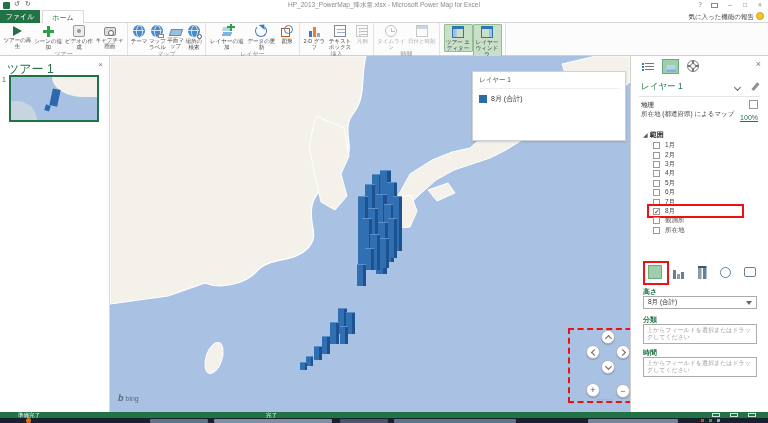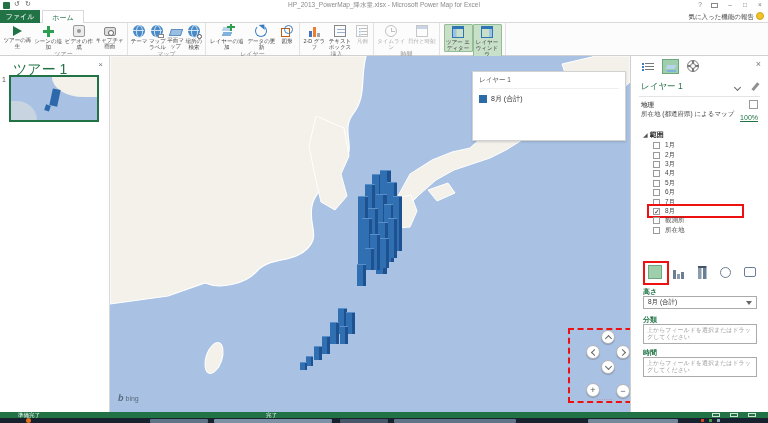--- a/index.html
+++ b/index.html
@@ -48,21 +48,21 @@
 .ic-shapes:after{content:"";position:absolute;right:0;top:0;width:7px;height:7px;border:1.3px solid #3a7ec2;border-radius:50%}
 .ic-chart{background:linear-gradient(#4472c4,#4472c4) 1px 100%/3px 6px no-repeat,linear-gradient(#ed7d31,#ed7d31) 5px 100%/3px 10px no-repeat,linear-gradient(#a5a5a5,#a5a5a5) 9px 100%/3px 4px no-repeat;background-position:1px bottom,5px bottom,9px bottom}
 .ic-textbox{border:1px solid #888;background:linear-gradient(#9ab1d6,#9ab1d6) 2px 3px/8px 1.4px no-repeat,linear-gradient(#9ab1d6,#9ab1d6) 2px 6px/8px 1.4px no-repeat}
 .ic-legend{border:1px solid #888;background:linear-gradient(#777,#777) 4px 2px/6px 1.4px no-repeat,linear-gradient(#777,#777) 4px 5px/6px 1.4px no-repeat,linear-gradient(#777,#777) 4px 8px/6px 1.4px no-repeat,linear-gradient(#3a7ec2,#3a7ec2) 1.5px 2px/1.6px 1.6px no-repeat,linear-gradient(#3a7ec2,#3a7ec2) 1.5px 5px/1.6px 1.6px no-repeat,linear-gradient(#3a7ec2,#3a7ec2) 1.5px 8px/1.6px 1.6px no-repeat}
 .ic-clock{border:1.4px solid #777;border-radius:50%;background:linear-gradient(#777,#777) 50% 2px/1.3px 4px no-repeat,linear-gradient(#777,#777) 6px 5px/3px 1.3px no-repeat}
 .ic-datetime{border:1px solid #888;background:linear-gradient(#8aa8c8,#8aa8c8) 0 0/12px 3px no-repeat}
 .ic-window{border:1px solid #2e75b6;background:linear-gradient(#2e75b6,#2e75b6) 0 0/12px 2.4px no-repeat,linear-gradient(#9cc3e5,#9cc3e5) 0 2.4px/3.5px 10px no-repeat}
 .ic-window.right{background:linear-gradient(#2e75b6,#2e75b6) 0 0/12px 2.4px no-repeat,linear-gradient(#9cc3e5,#9cc3e5) right 0 bottom 0/3.5px 9px no-repeat}
 
 #tourpane{position:absolute;left:0;top:56px;width:110px;height:356px;background:#fff;border-right:1px solid #d8d8d8}
-#tourtitle{position:absolute;left:13px;top:5px;color:#217346;font-size:14px}
+#tourtitle{position:absolute;left:7px;top:5px;color:#217346;font-size:12px}
 #tourclose{position:absolute;right:6px;top:4px;color:#777;font-size:8px}
 #scenenum{position:absolute;left:2px;top:20px;font-size:7px;color:#555}
 #thumb{position:absolute;left:9px;top:19px;width:90px;height:47px;border:2px solid #217346;background:#a9c2e3;overflow:hidden}
 
 #map{position:absolute;left:110px;top:56px;width:520px;height:356px;background:#a9c2e3;overflow:hidden}
 #landsvg{position:absolute;left:0;top:0}
 .col3d{position:absolute;background:linear-gradient(90deg,#2f6fb2 66%,#1e5190 66%);border-top:1px solid #5b8fc9}
 #legend{position:absolute;left:362px;top:15px;width:154px;height:70px;background:#fff;border:1px solid #d2d2d2;box-shadow:0 1px 2px rgba(0,0,0,.15);padding:4px 6px}
 #legendtitle{font-size:6.5px;color:#555;border-bottom:1px solid #eee;padding-bottom:3px}
 #legendrow{display:flex;align-items:center;margin-top:5px}

